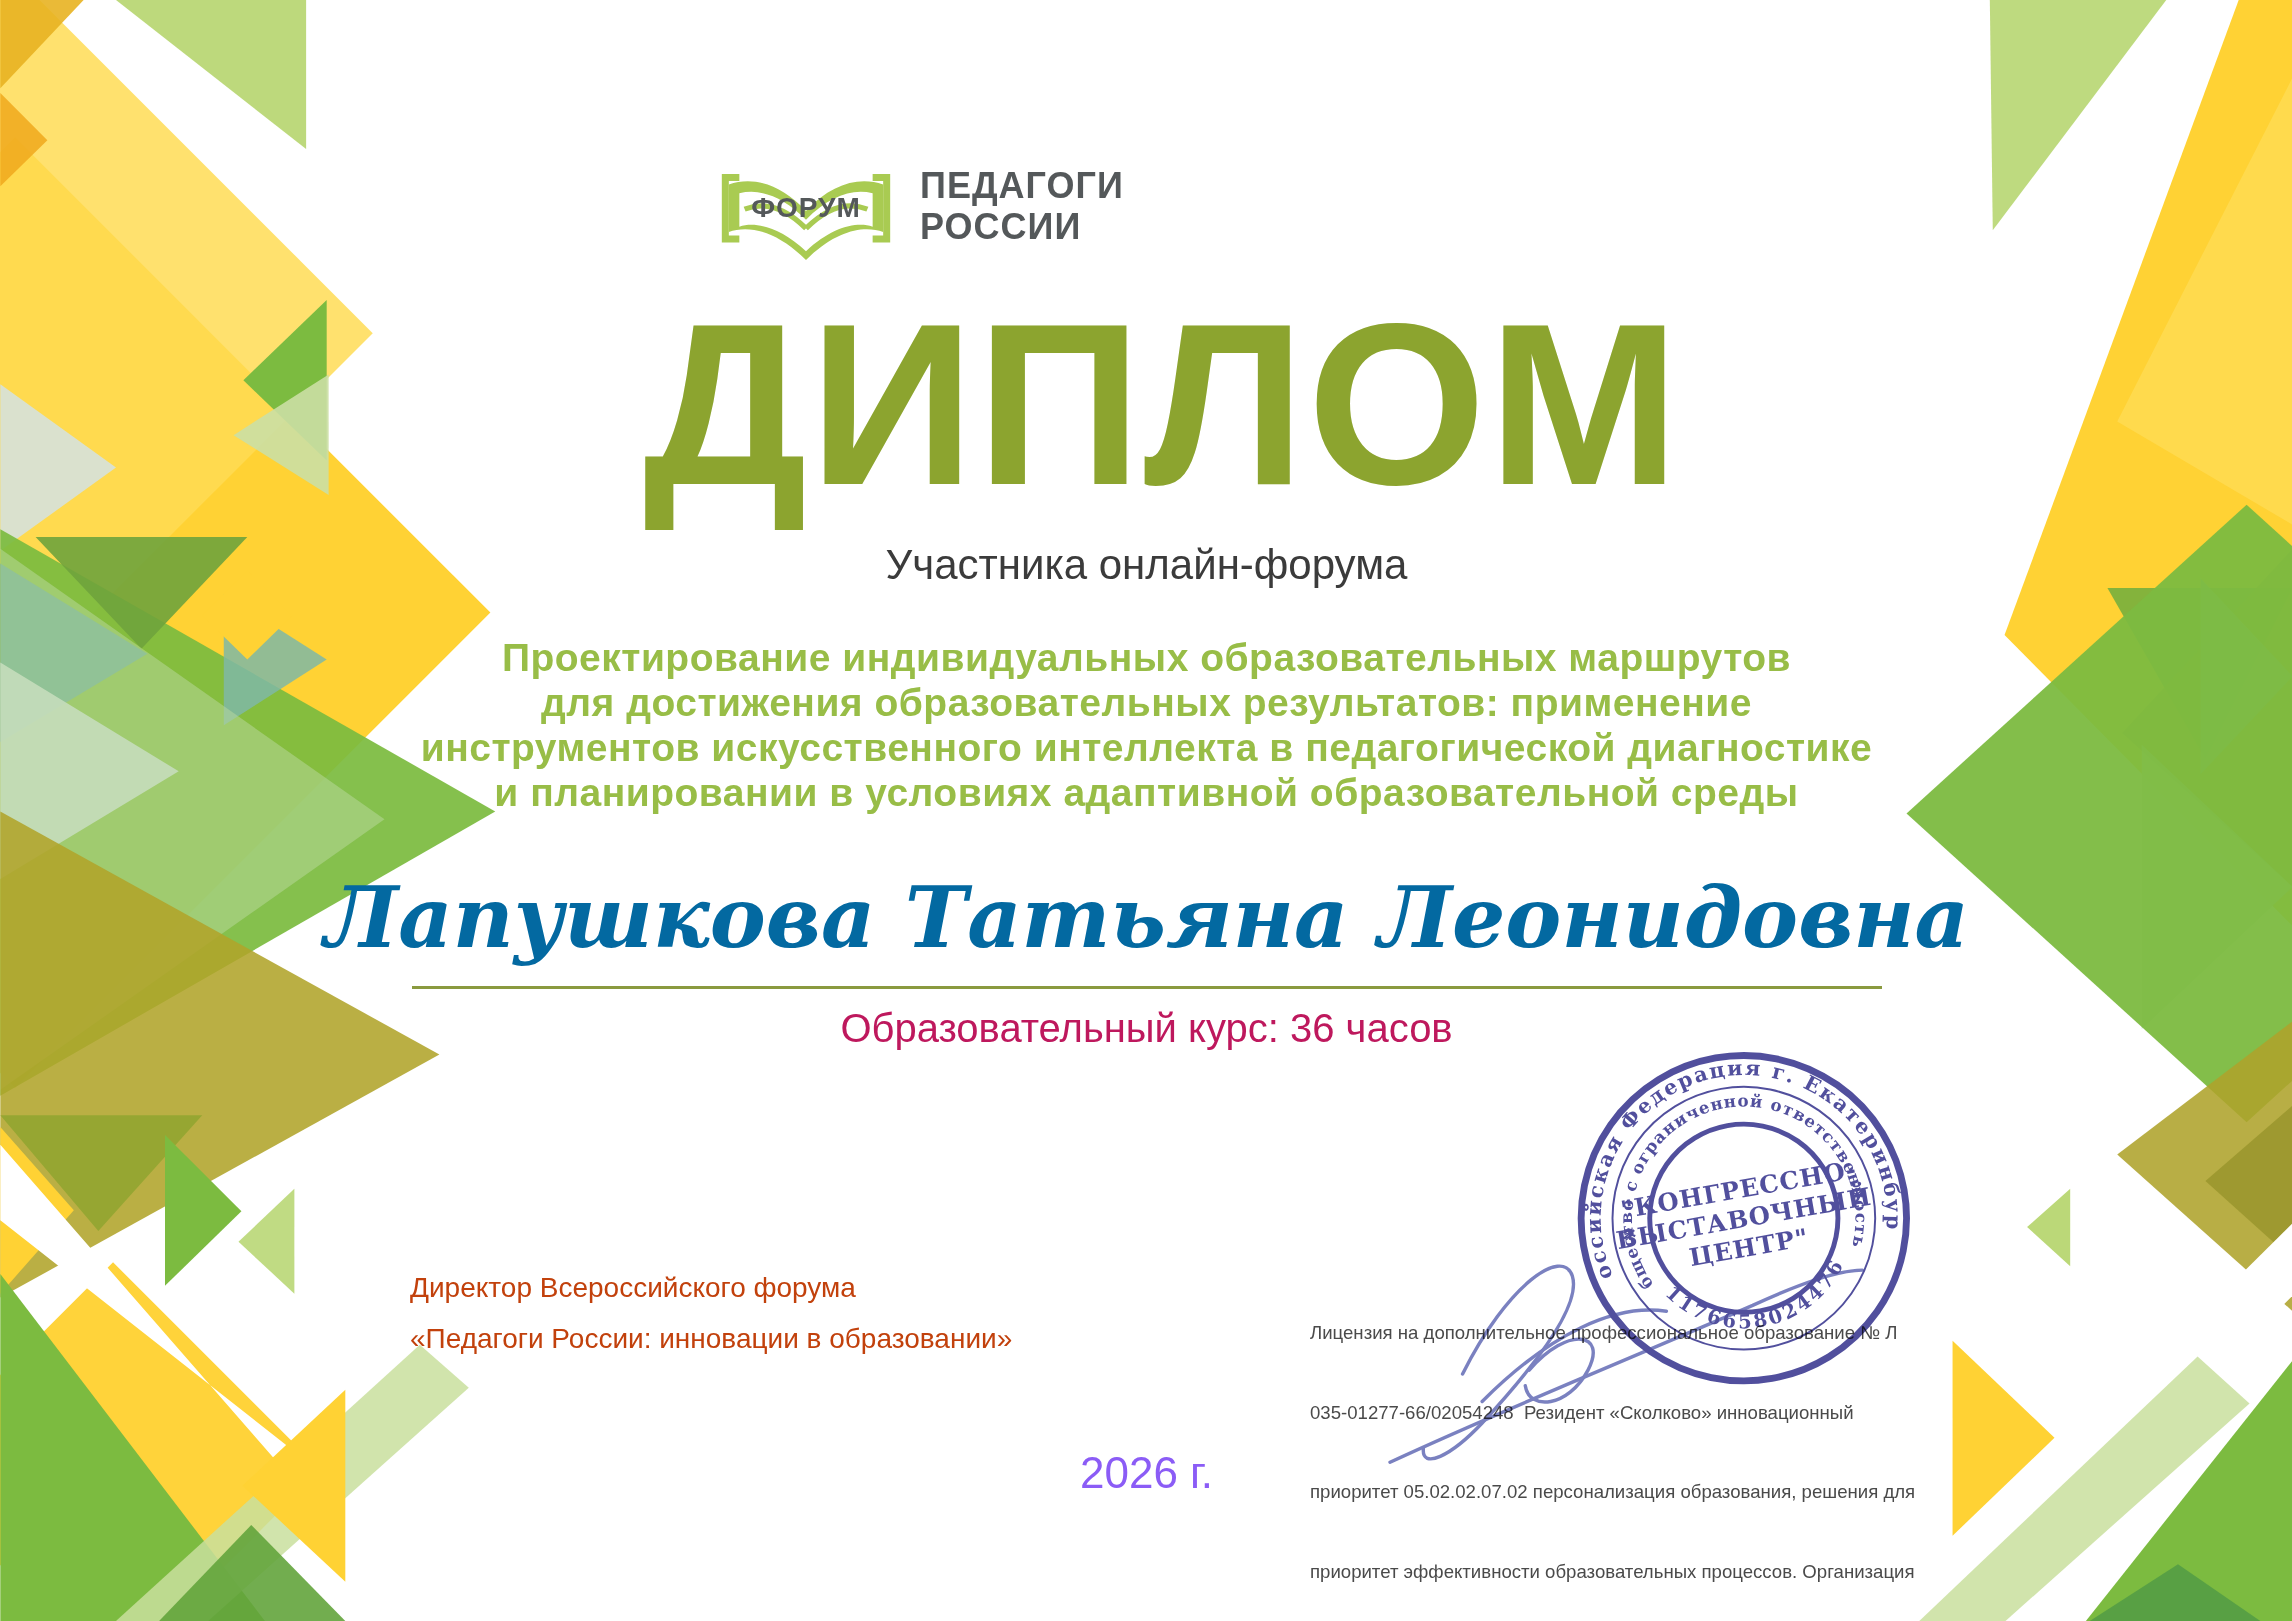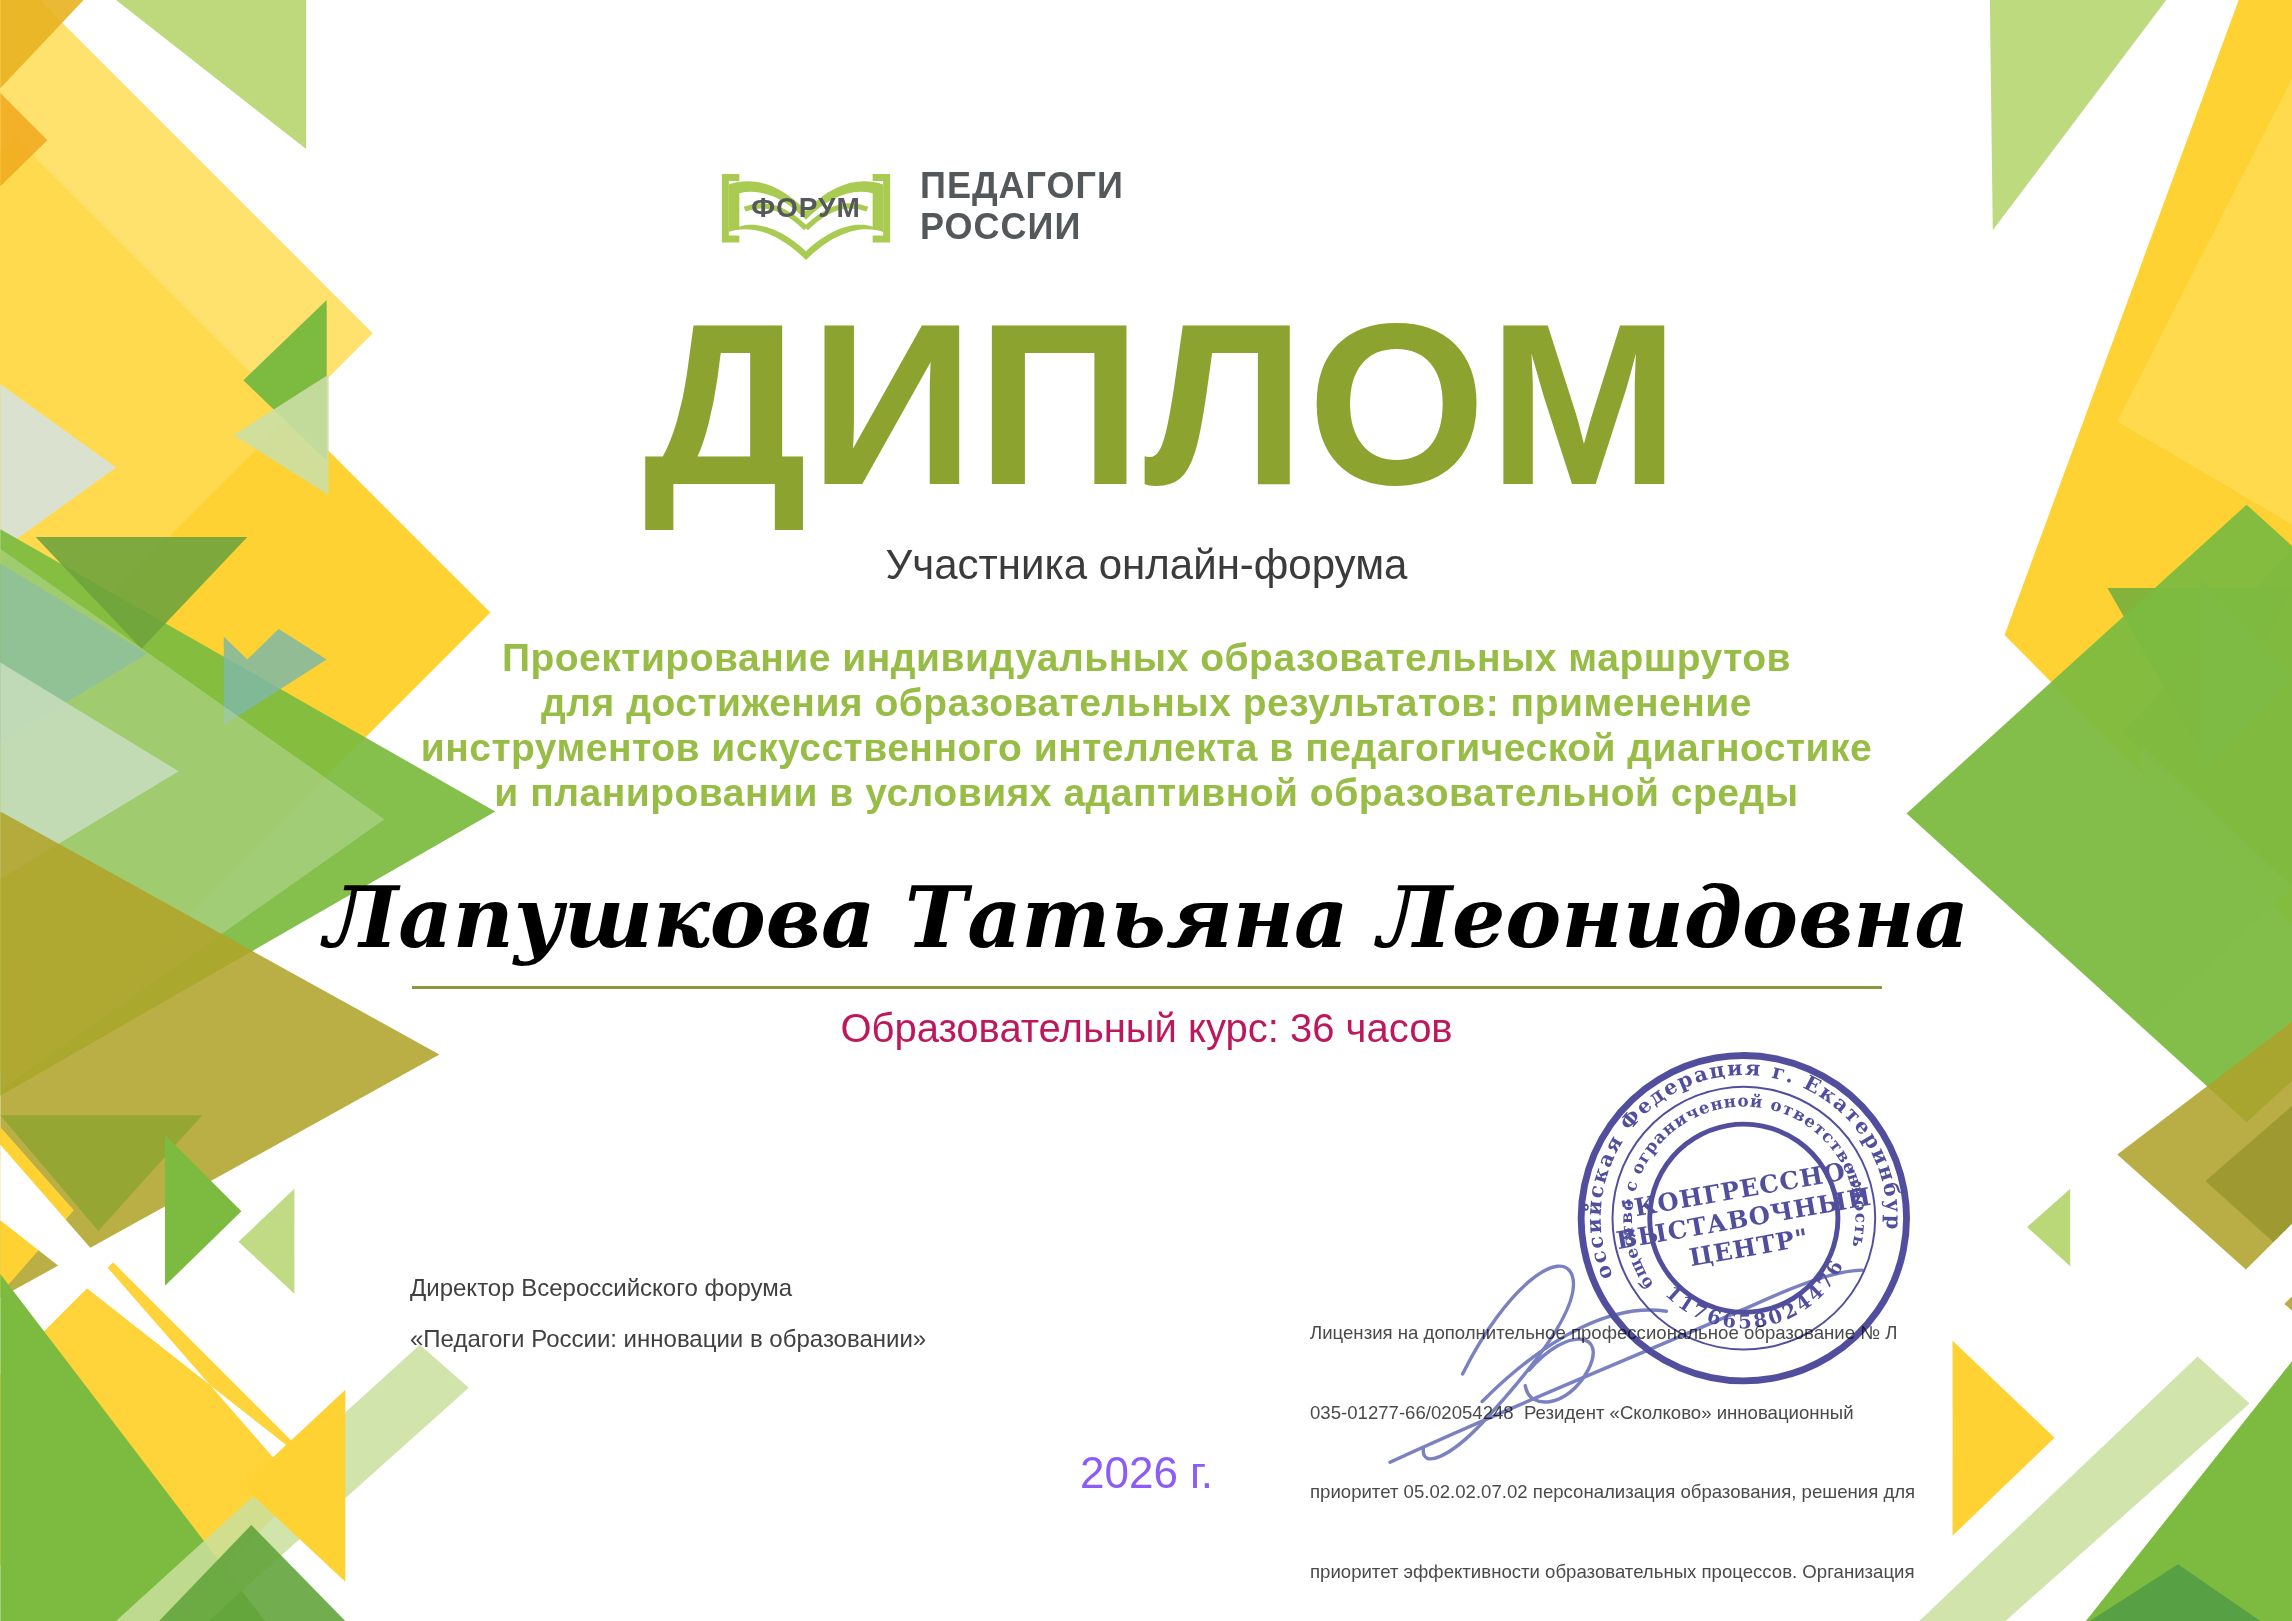--- a/index.html
+++ b/index.html
@@ -23,25 +23,25 @@
     color:#54585A;line-height:41px;letter-spacing:1px;}
 
   .title{position:absolute;top:290px;width:100%;text-align:center;
     font-size:230px;font-weight:bold;line-height:1;color:#8CA42F;letter-spacing:2px;margin-left:16px;}
   .subtitle{position:absolute;top:541px;width:100%;text-align:center;
     font-size:42px;color:#3B3B3B;}
   .course-title{position:absolute;top:635px;width:100%;text-align:center;
     font-size:39px;font-weight:bold;line-height:45px;color:#98BD47;letter-spacing:0.5px;}
   .recipient-name{position:absolute;top:868px;width:100%;text-align:center;
     font-family:"DejaVu Serif",serif;font-style:italic;font-weight:bold;
-    font-size:84px;color:#000000;}
+    font-size:84px;color:#0369a1;}
   .name-rule{position:absolute;top:986px;left:412px;width:1470px;height:2.9px;background:#8A9A3F;}
   .course-info{position:absolute;top:1006px;width:100%;text-align:center;
     font-size:40px;color:#be185d;}
-  .director{position:absolute;left:410px;top:1262px;font-size:24px;line-height:51px;color:#404040;}
+  .director{position:absolute;left:410px;top:1262px;font-size:28px;line-height:51px;color:#c2410c;}
   .license{position:absolute;left:1310px;top:1267px;font-size:18.6px;line-height:26.5px;
     color:#4A4A4A;white-space:pre;}
   .year{position:absolute;top:1448px;width:100%;text-align:center;font-size:44px;color:#8b5cf6;}
 
   .stamp-layer{position:absolute;left:0;top:0;width:2293px;height:1621px;
     mix-blend-mode:multiply;opacity:.9;}
 </style>
 </head>
 <body>
 

